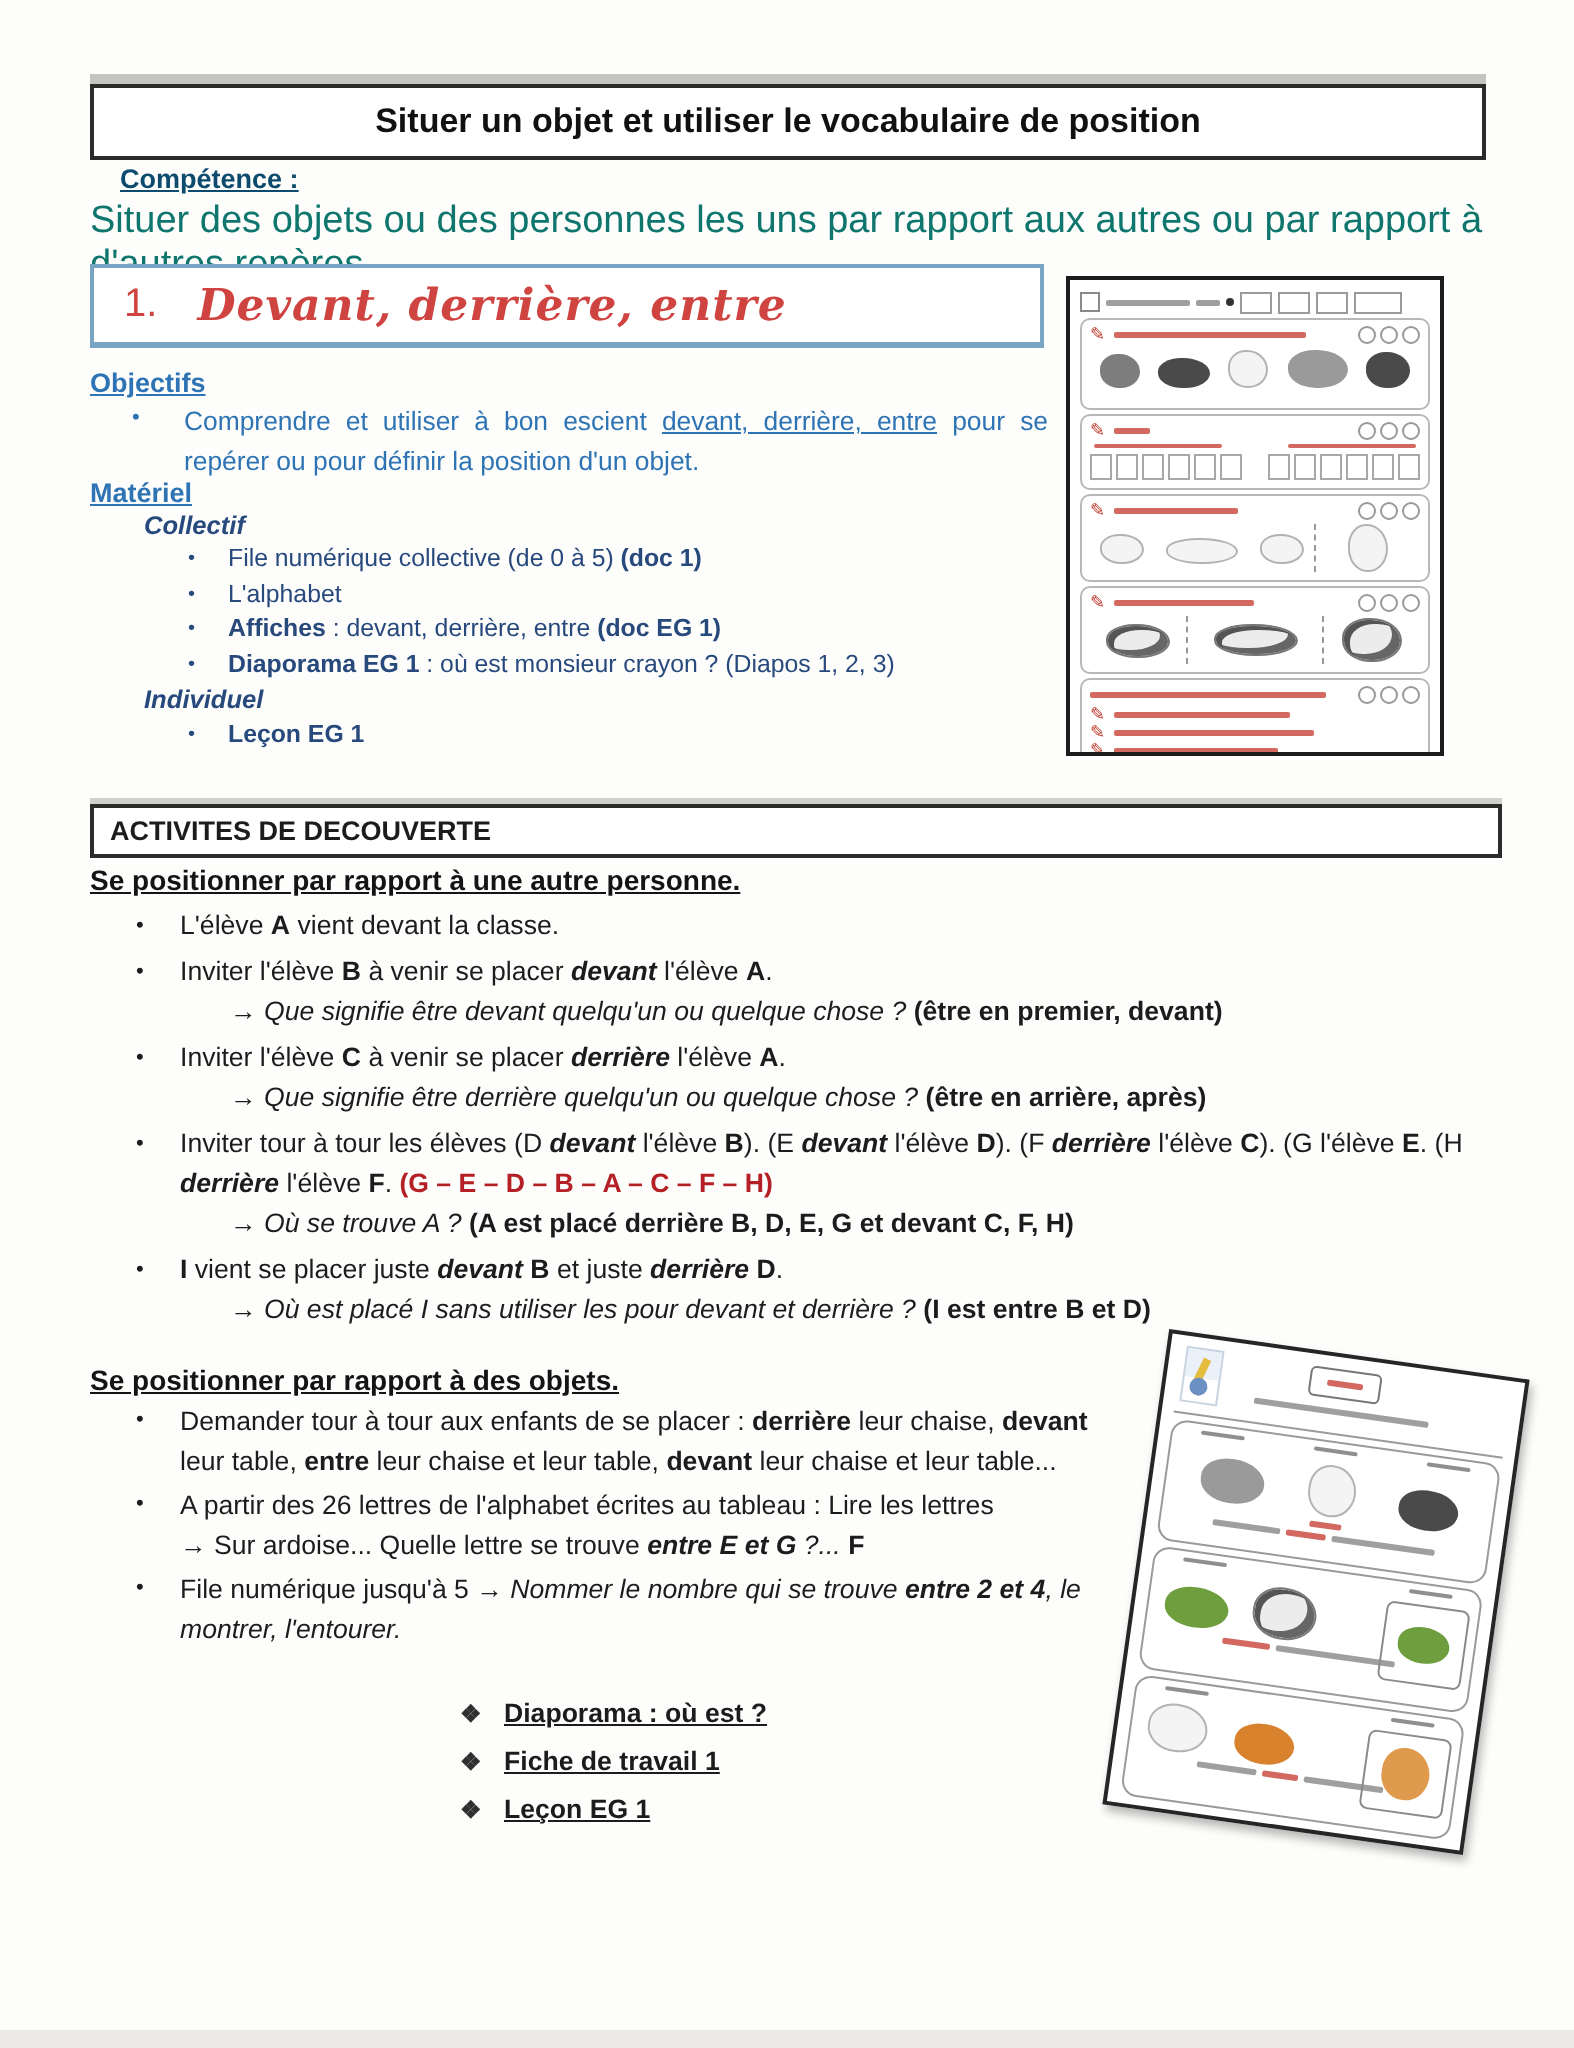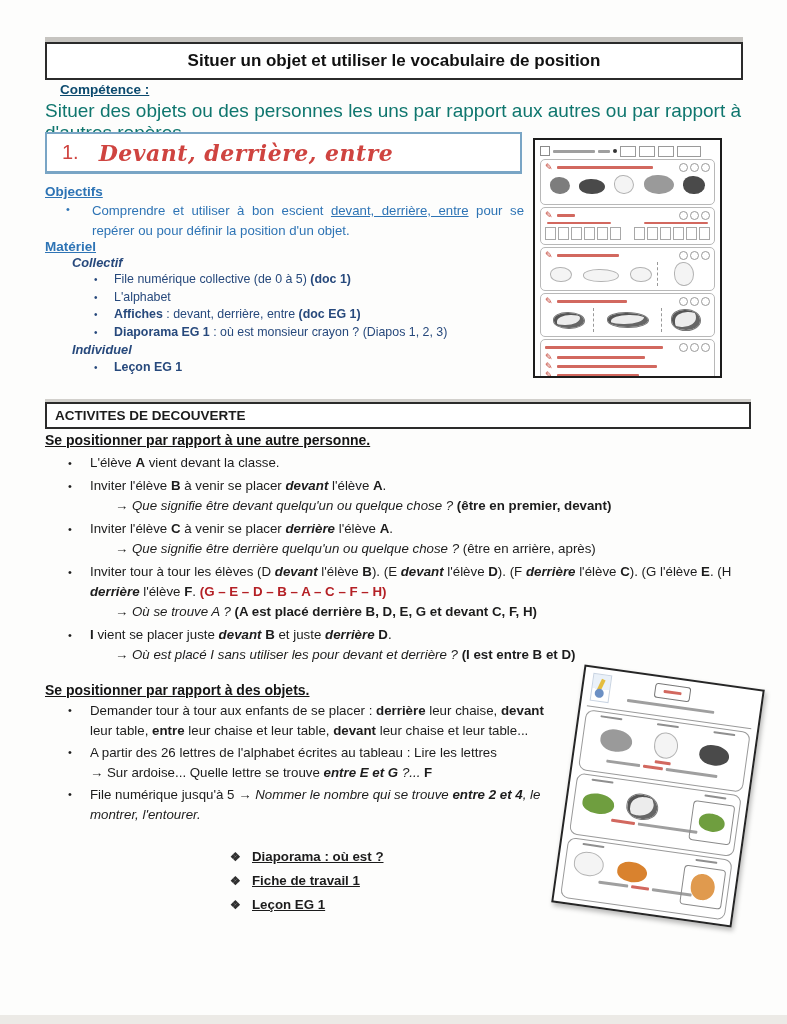--- a/index.html
+++ b/index.html
@@ -320,21 +320,21 @@
           <span class="rich"><span>→ </span><span style="font-style: italic;">Que signifie être devant quelqu'un ou quelque chose ? </span><span style="font-weight: 700;">(être en premier, devant)</span></span>
         </div>
       </div>
 
       <div class="p-item">
         <div class="p-line">
           <span class="dot">•</span>
           <span class="rich"><span>Inviter l'élève </span><span style="font-weight: 700;">C</span><span> à venir se placer </span><span style="font-weight: 700; font-style: italic;">derrière</span><span> l'élève </span><span style="font-weight: 700;">A</span><span>.</span></span>
         </div>
         <div class="arrow-line">
-          <span class="rich"><span>→ </span><span style="font-style: italic;">Que signifie être derrière quelqu'un ou quelque chose ? </span><span style="font-weight: 400; text-align: right;">(être en arrière, après)</span></span>
+          <span class="rich"><span>→ </span><span style="font-style: italic;">Que signifie être derrière quelqu'un ou quelque chose ? </span><span style="font-weight: 700; text-align: right;">(être en arrière, après)</span></span>
         </div>
       </div>
 
       <div class="p-item">
         <div class="p-line">
           <span class="dot">•</span>
           <span class="rich"><span>Inviter tour à tour les élèves (D </span><span style="font-weight: 700; font-style: italic;">devant</span><span> l'élève </span><span style="font-weight: 700;">B</span><span>). (E </span><span style="font-weight: 700; font-style: italic;">devant</span><span> l'élève </span><span style="font-weight: 700;">D</span><span>). (F </span><span style="font-weight: 700; font-style: italic;">derrière</span><span> l'élève </span><span style="font-weight: 700;">C</span><span>). (G l'élève </span><span style="font-weight: 700;">E</span><span>. (H </span><span style="font-weight: 700; font-style: italic;">derrière</span><span> l'élève </span><span style="font-weight: 700;">F</span><span>. </span><span style="font-weight: 700; color: rgb(180, 32, 37);">(G – E – D – B – A – C – F – H)</span></span>
         </div>
         <div class="arrow-line">
           <span class="rich"><span>→ </span><span style="font-style: italic;">Où se trouve A ? </span><span style="font-weight: 700;">(A est placé derrière B, D, E, G et devant C, F, H)</span></span>

